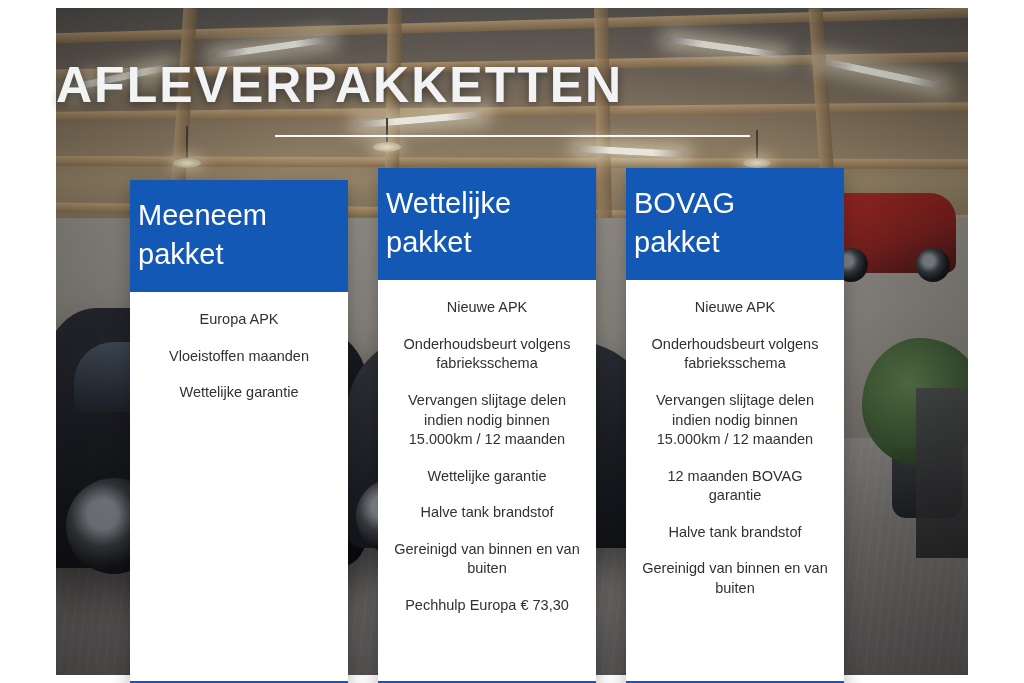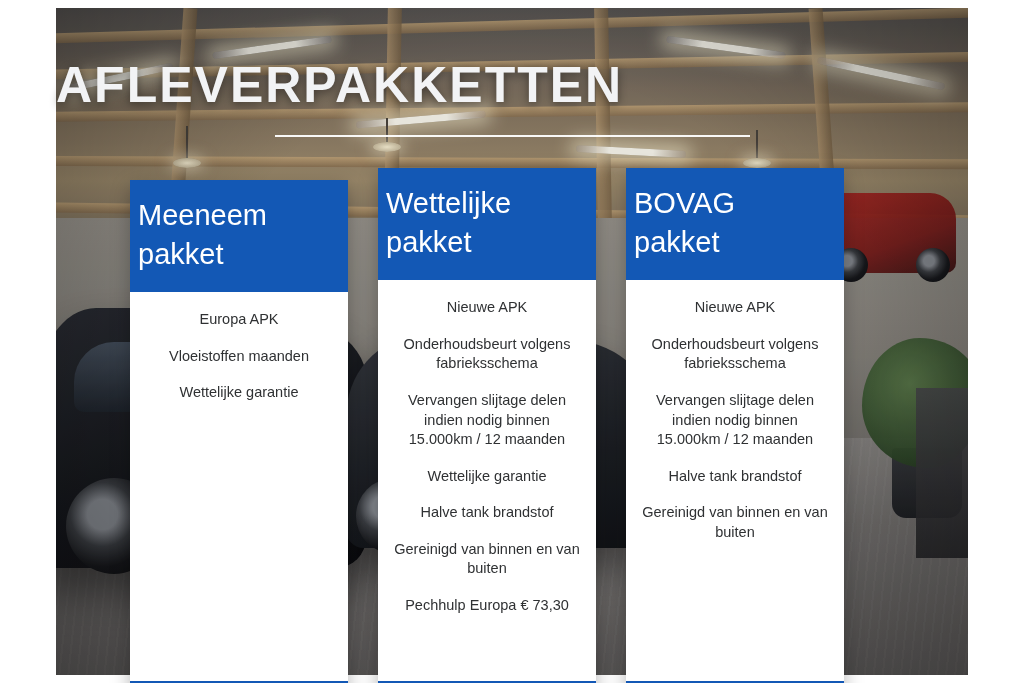--- a/index.html
+++ b/index.html
@@ -438,20 +438,21 @@
 
     <div class="card c3">
       <div class="card-head">
         <div>BOVAG</div>
         <div>pakket</div>
       </div>
       <div class="card-body">
         <div class="feature">Nieuwe APK</div>
         <div class="feature">Onderhoudsbeurt volgens fabrieksschema</div>
         <div class="feature">Vervangen slijtage delen indien nodig binnen 15.000km / 12 maanden</div>
+        <div class="feature">12 maanden BOVAG garantie</div>
         <div class="feature">Halve tank brandstof</div>
         <div class="feature">Gereinigd van binnen en van buiten</div>
       </div>
       <div class="card-foot">€ 695,-</div>
     </div>
 
   </div>
 </div>
 
 </body></html>

